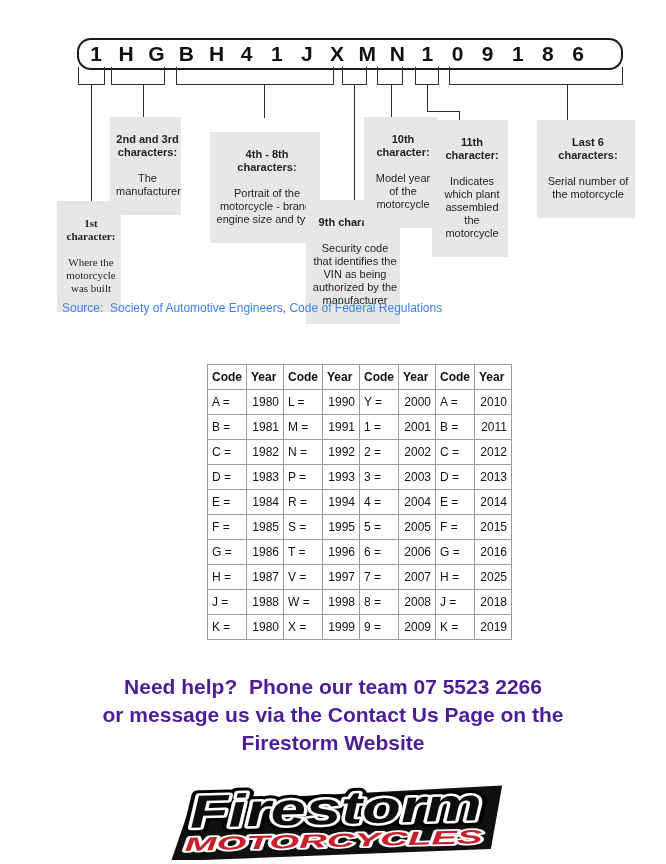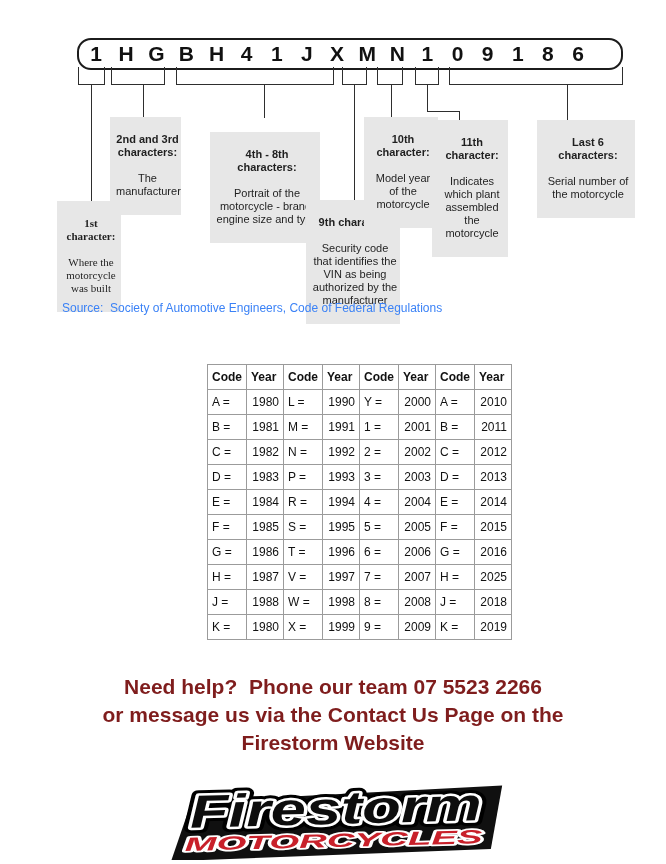--- a/index.html
+++ b/index.html
@@ -44,21 +44,21 @@
   .year-table th,.year-table td{
     border:1px solid #9b9b9b;font-size:12px;color:#111;
     padding:5px 4px;height:14px;box-sizing:content-box;background:#fff;
   }
   .year-table th{font-weight:bold;text-align:left;width:27px;}
   .year-table td.code{text-align:left;width:27px;}
   .year-table td.year{text-align:right;width:28px;}
   
   .help{
     position:absolute;left:0;top:673px;width:666px;text-align:center;
-    font-weight:bold;font-size:21px;line-height:28px;color:#7f1d1d;white-space:pre;
+    font-weight:bold;font-size:21px;line-height:28px;color:#4c1d95;white-space:pre;
   }
   
   .logo{position:absolute;left:158px;top:778px;width:350px;height:82px;}
 </style>
 </head>
 <body>
 
 <div class="page">
 
   <div class="vin-box">

